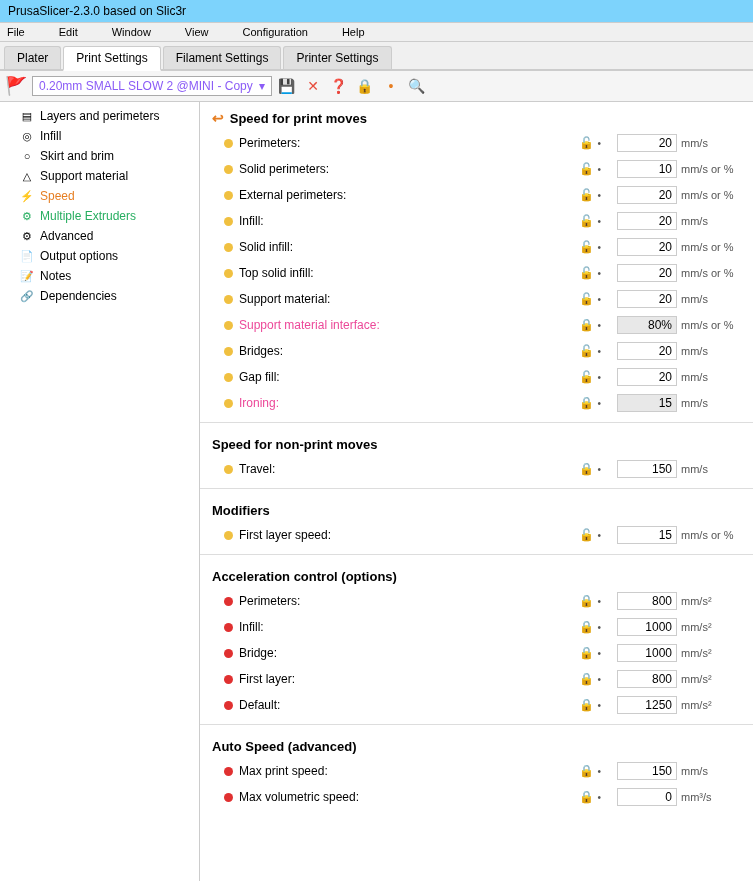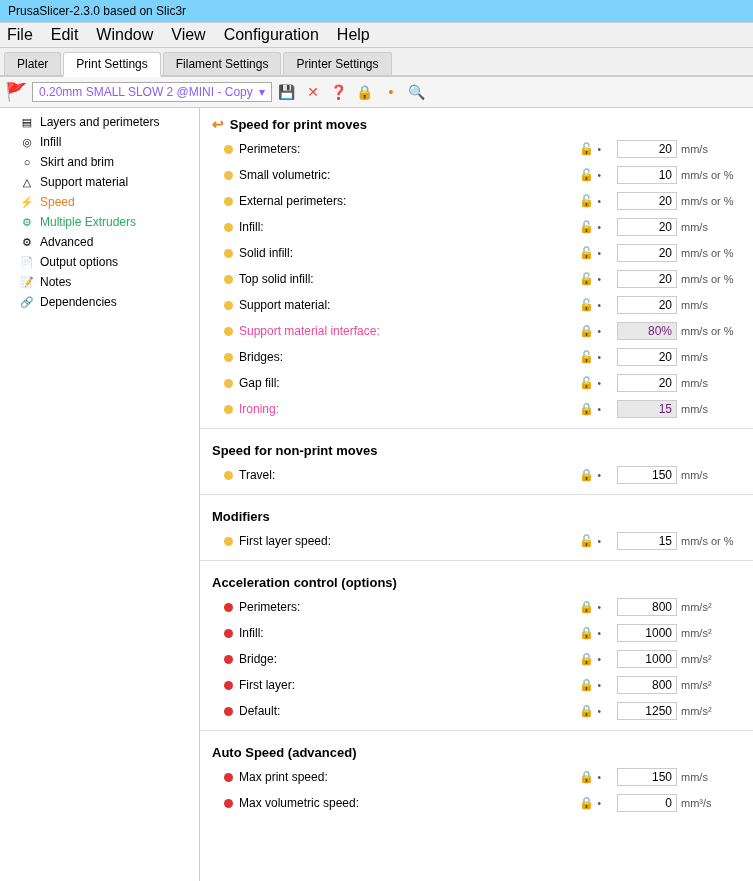--- a/index.html
+++ b/index.html
@@ -2,21 +2,21 @@
 <html><head>
   <meta charset="utf-8">
   <style>
     * { box-sizing: border-box; margin: 0; padding: 0; }
     body { font-family: 'Segoe UI', Arial, sans-serif; font-size: 12px; background: #f0f0f0; color: #000; width: 753px; height: 881px; overflow: hidden; }
 
     
     .title-bar { background: #7dd3fc; padding: 4px 8px; font-size: 12px; border-bottom: 1px solid #ccc; }
 
     
-    .menu-bar { background: #f0f0f0; padding: 2px 4px; display: flex; gap: 12px; border-bottom: 1px solid #ccc; font-size: 16px; }
+    .menu-bar { background: #f0f0f0; padding: 2px 4px; display: flex; gap: 28px; border-bottom: 1px solid #ccc; font-size: 11px; }
     .menu-bar span { cursor: pointer; padding: 1px 3px; }
 
     
     .tab-bar { display: flex; background: #f0f0f0; border-bottom: 2px solid #ccc; padding: 0 4px; padding-top: 4px; gap: 2px; }
     .tab { padding: 4px 12px; border: 1px solid #ccc; border-bottom: none; background: #e0e0e0; cursor: pointer; font-size: 12px; border-radius: 3px 3px 0 0; }
     .tab.active { background: #fff; border-bottom: 2px solid #fff; margin-bottom: -2px; }
 
     
     .toolbar { background: #f5f5f5; border-bottom: 1px solid #ccc; padding: 4px 6px; display: flex; align-items: center; gap: 4px; }
     .toolbar-icon { width: 22px; height: 22px; display: flex; align-items: center; justify-content: center; cursor: pointer; font-size: 14px; }
@@ -44,21 +44,21 @@
     .param-row { display: flex; align-items: center; padding: 3px 12px 3px 24px; min-height: 26px; }
     .param-label { display: flex; align-items: center; gap: 6px; min-width: 220px; flex-shrink: 0; }
     .param-label .dot { width: 9px; height: 9px; border-radius: 50%; flex-shrink: 0; }
     .param-name { font-size: 12px; }
     .param-name.link { color: #ec4899; cursor: pointer; }
     .param-controls { display: flex; align-items: center; gap: 4px; margin-left: auto; }
     .lock-icon { font-size: 12px; color: #e67e22; cursor: pointer; width: 14px; text-align: center; }
     .lock-icon.locked { color: #888; }
     .bullet { color: #555; font-size: 10px; }
     .param-input { width: 60px; border: 1px solid #ccc; padding: 1px 4px; font-size: 12px; text-align: right; background: white; margin-left: 12px; }
-    .param-input.disabled { background: #e8e8e8; color: #701a75; }
+    .param-input.disabled { background: #e8e8e8; color: #000000; }
     .param-unit { font-size: 11px; color: #555; min-width: 60px; }
 
     .yellow-dot { background: #f0c040; }
     .red-dot { background: #e03030; }
   </style>
 </head>
 <body>
 
 <div class="title-bar">
   <span>PrusaSlicer-2.3.0 based on Slic3r</span>
@@ -155,21 +155,21 @@
         <span class="lock-icon">🔓</span>
         <span class="bullet">•</span>
         <input class="param-input" type="text" value="20" style="">
         <span class="param-unit">mm/s</span>
       </div>
     </div>
 
     <div class="param-row">
       <div class="param-label">
         <span class="dot yellow-dot"></span>
-        <span class="param-name">Small volumetric:</span>
+        <span class="param-name">Solid perimeters:</span>
       </div>
       <div class="param-controls">
         <span class="lock-icon">🔓</span>
         <span class="bullet">•</span>
         <input class="param-input" type="text" value="10" style="">
         <span class="param-unit">mm/s or %</span>
       </div>
     </div>
 
     <div class="param-row">

